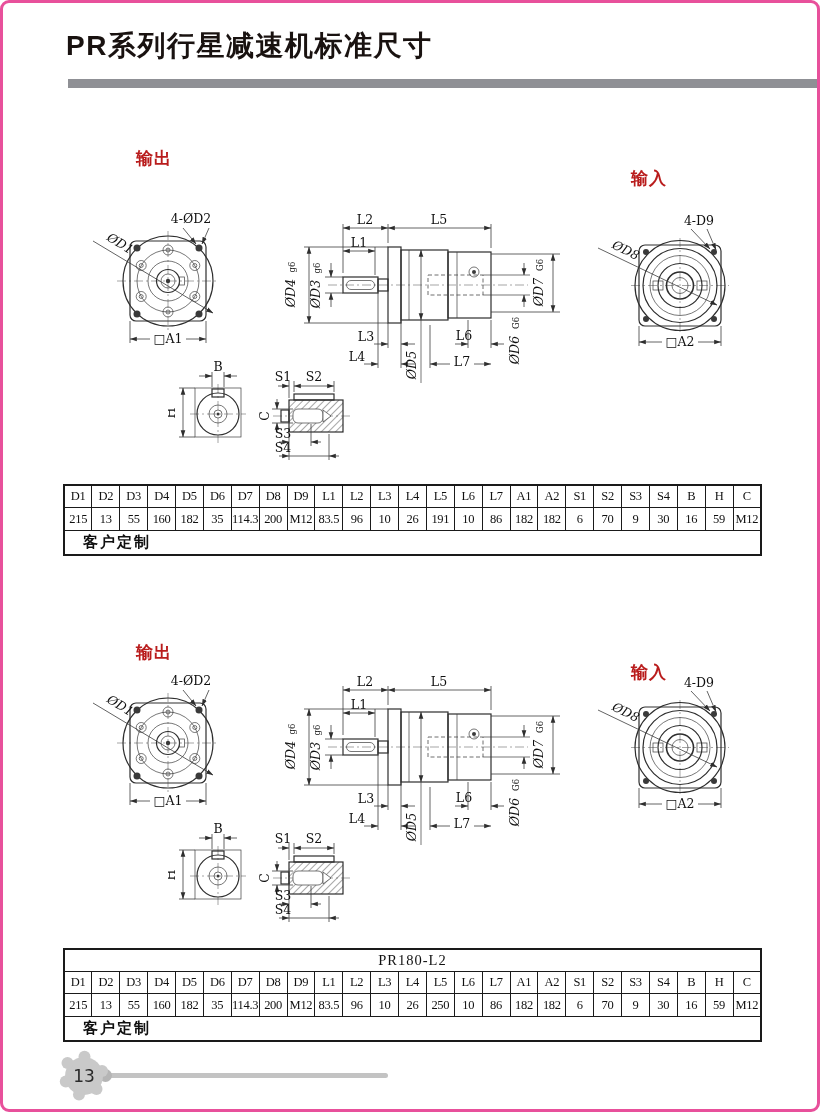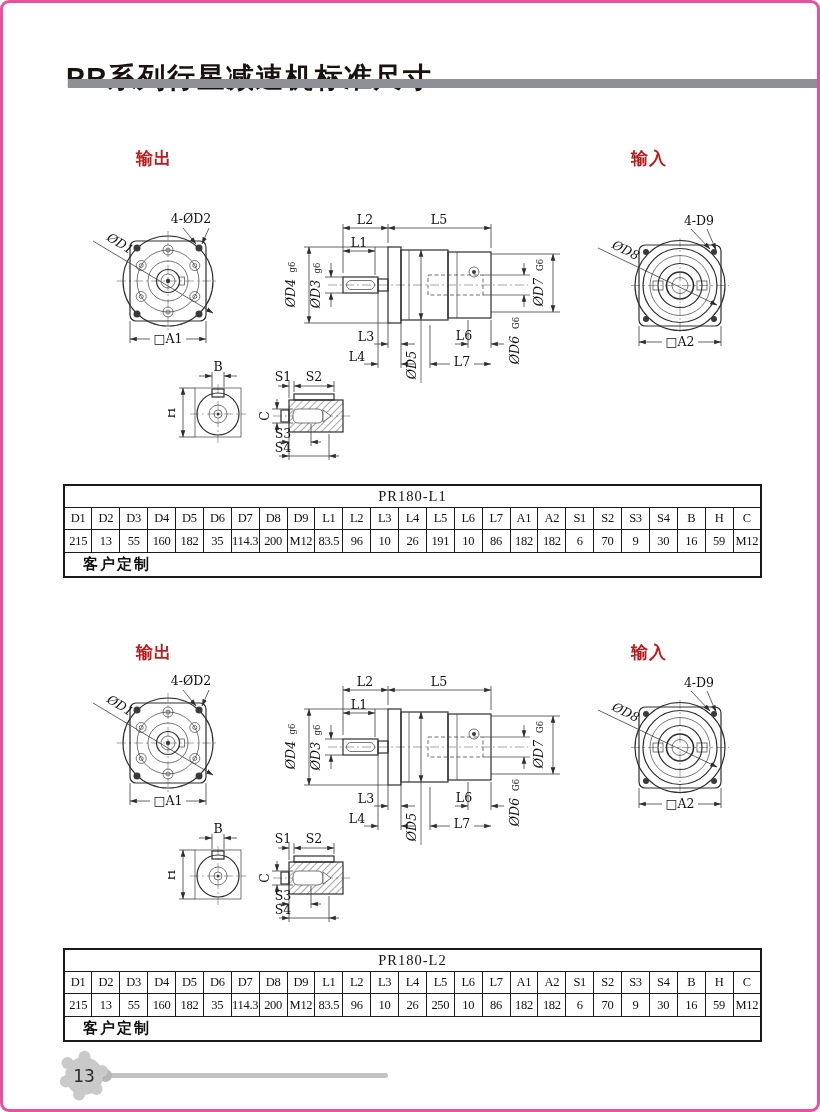--- a/index.html
+++ b/index.html
@@ -1,28 +1,28 @@
 <!DOCTYPE html>
 <html><head>
 <meta charset="utf-8">
 <style>
   html,body{margin:0;padding:0;background:#fff;}
   .page{position:relative;width:820px;height:1112px;box-sizing:border-box;background:#fff;
         border:3px solid #e8509b;border-radius:9px;overflow:hidden;
         font-family:"Liberation Sans",sans-serif;}
   .page-title{position:absolute;left:63px;top:24px;font-size:28px;font-weight:bold;
-        color:#191210;letter-spacing:1.5px;font-family:"Liberation Sans",sans-serif;margin-top:32px;}
+        color:#191210;letter-spacing:1.5px;font-family:"Liberation Sans",sans-serif;}
   .title-bar{position:absolute;left:65px;top:76px;width:752px;height:9px;background:#8f9095;}
   .sec{position:absolute;left:0;width:820px;}
   .sec1{top:0;height:578px;}
   .sec2{top:462px;height:578px;}
   .io-label{position:absolute;font-size:17px;font-weight:bold;color:#b91c1c;letter-spacing:1px;}
   .sec1 .io-label{top:144px;}
   .sec2 .io-label{top:176px;}
-  .io-out{left:133px;} .io-in{left:628px;}
+  .io-out{left:133px;} .io-in{left:628px;margin-top:20px;}
   .dwg{position:absolute;}
   
   .oln{stroke:#2e2e2e;stroke-width:1.2;fill:none;}
   .o2{stroke:#2e2e2e;stroke-width:1.6;fill:none;}
   .thin{stroke:#3c3c3c;stroke-width:0.7;fill:none;}
   .dim{stroke:#3c3c3c;stroke-width:0.8;fill:none;}
   .cl{stroke:#6a6a6a;stroke-width:0.6;stroke-dasharray:9 3 2 3;fill:none;}
   .dsh{stroke:#4a4a4a;stroke-width:0.8;stroke-dasharray:4 2.5;fill:none;}
   .fillh{fill:#3a3a3a;stroke:none;}
   .wbg{fill:#ffffff;stroke:none;}
@@ -325,23 +325,20 @@
         <line class="dim" x1="76" y1="76" x2="76" y2="102"></line>
         <line class="dim" x1="26" y1="98" x2="36" y2="98" marker-end="url(#ma)"></line>
         <line class="dim" x1="86" y1="98" x2="76" y2="98" marker-end="url(#ma)"></line>
         <line class="dim" x1="36" y1="98" x2="76" y2="98"></line>
         <text class="dtx" x="30" y="94" text-anchor="middle">S4</text>
       </g>
     </svg>
 
     <table class="dim-table">
       <tbody>
-          <tr class="t-title">
-        <td colspan="25">PR180-L1</td>
-      </tr>
       <tr class="t-head">
             <td>D1</td>
             <td>D2</td>
             <td>D3</td>
             <td>D4</td>
             <td>D5</td>
             <td>D6</td>
             <td>D7</td>
             <td>D8</td>
             <td>D9</td>

